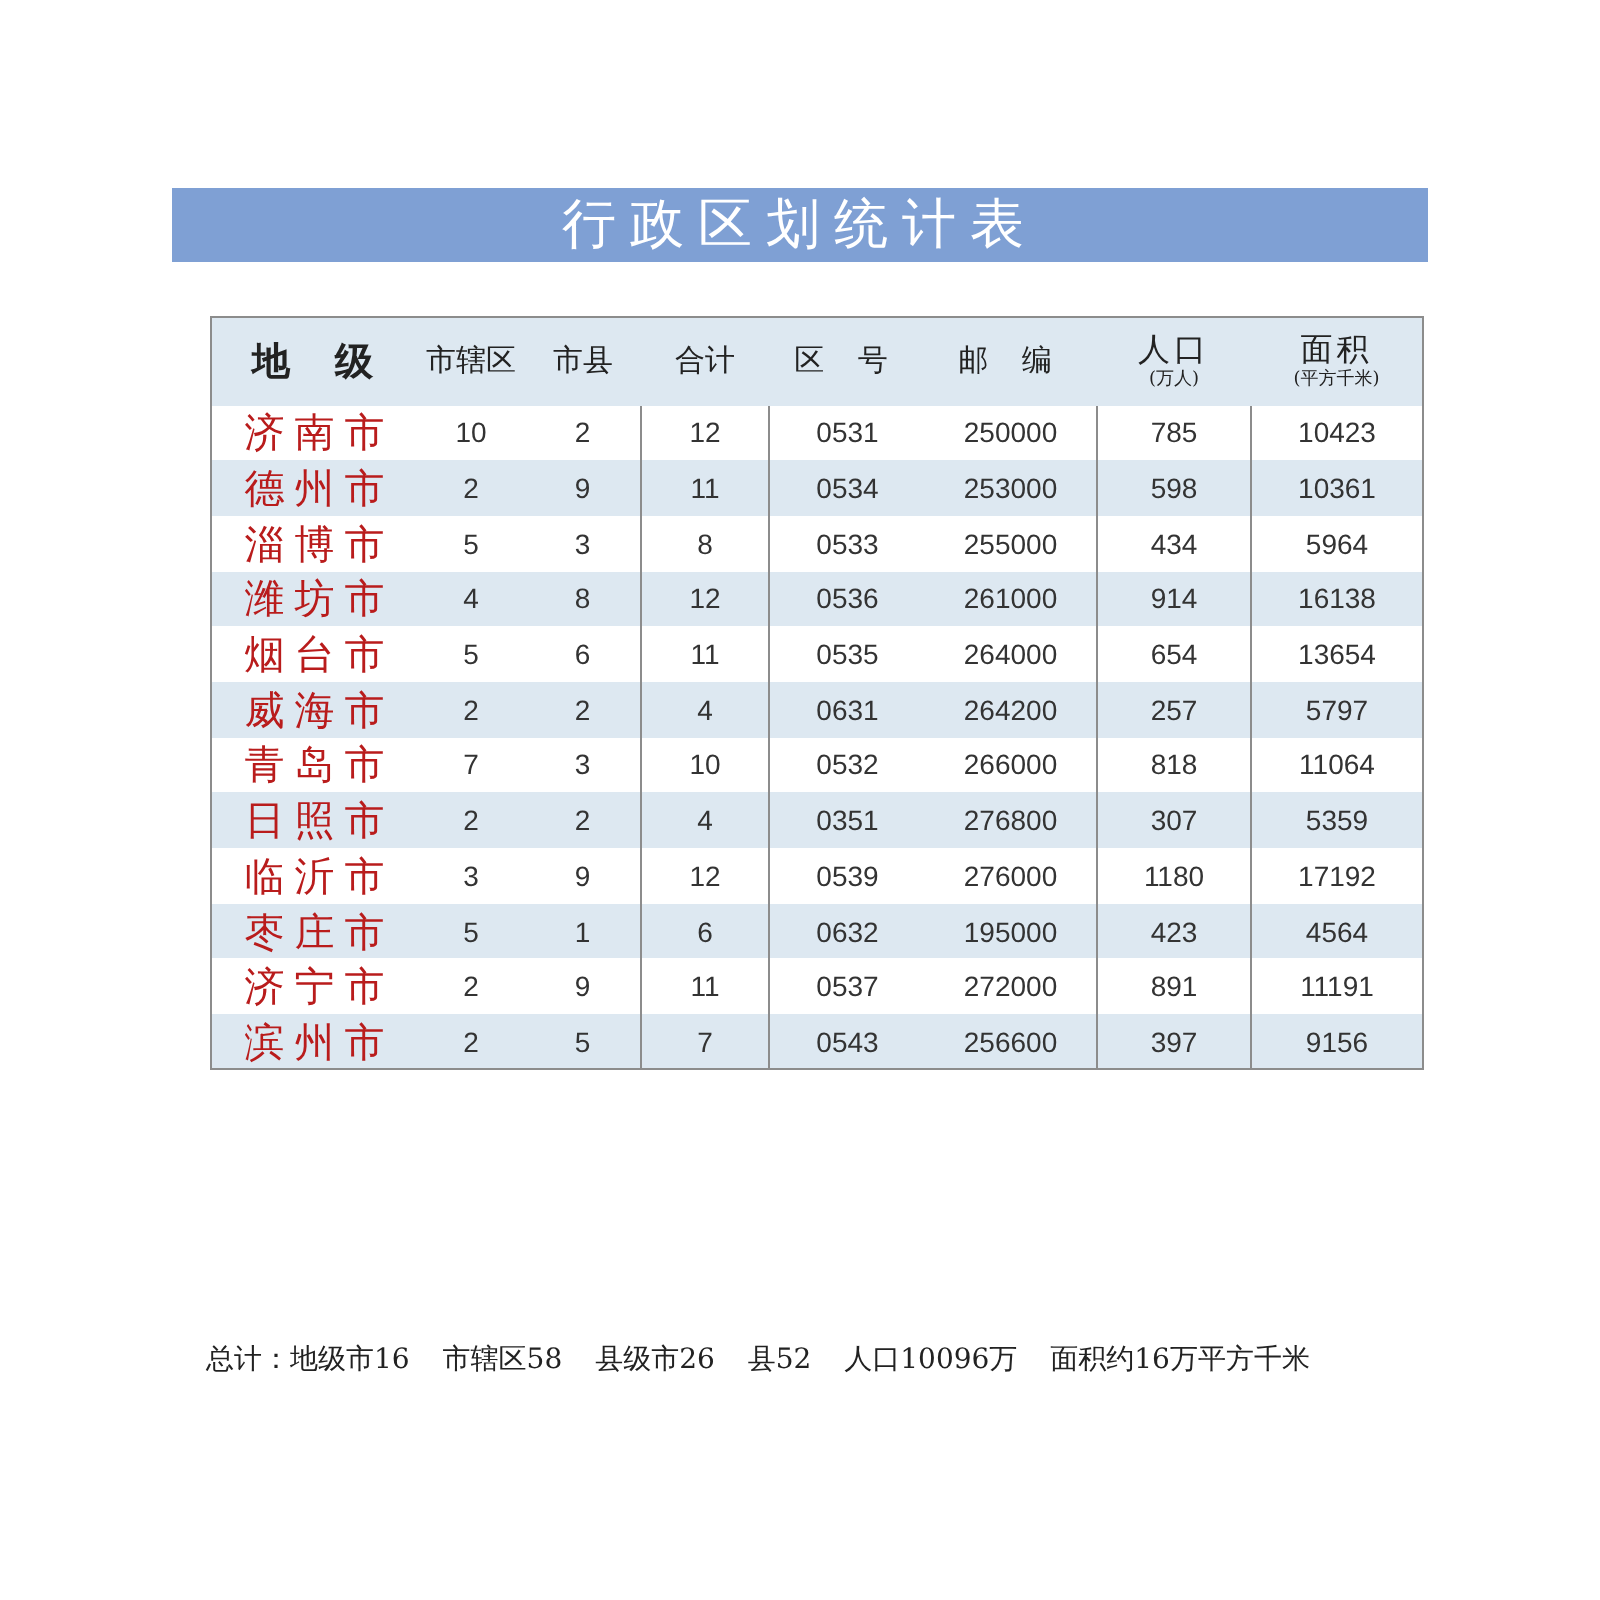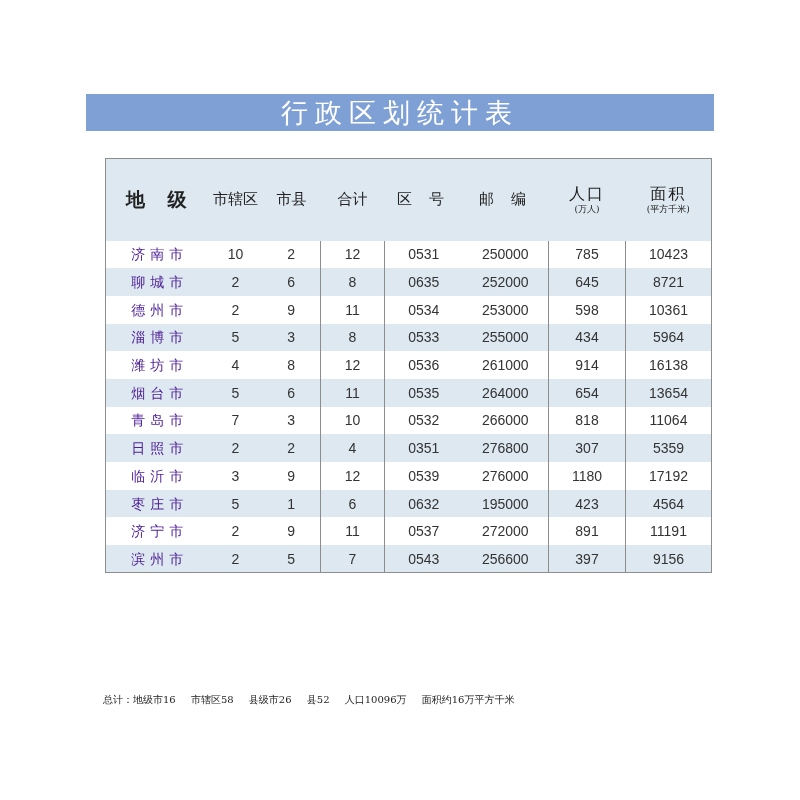--- a/index.html
+++ b/index.html
@@ -46,21 +46,21 @@
   table.stats col.c0 { width: 103px; }
   table.stats col.c1 { width: 54px; }
   table.stats col.c2 { width: 58px; }
   table.stats col.c3 { width: 64px; }
   table.stats col.c4 { width: 78px; }
   table.stats col.c5 { width: 86px; }
   table.stats col.c6 { width: 77px; }
   table.stats col.c7 { width: 86px; }
   thead tr {
     background: #dde8f1;
-    height: 82px;
+    height: 44px;
   }
   thead th {
     font-weight: normal;
     color: #222222;
     text-align: center;
     vertical-align: middle;
     padding: 0;
     border: none;
   }
   th.h-name { font-size: 19px; font-weight: bold; letter-spacing: 8px; padding-left: 6px; }
@@ -75,28 +75,28 @@
     text-align: center;
     vertical-align: middle;
     padding: 0;
     font-size: 14px;
     color: #333333;
     font-family: "Liberation Sans", "DejaVu Sans", sans-serif;
     border-left: 1px solid #8c8c8c;
     line-height: 1;
   }
   tbody td:first-child { border-left: none; }
-  tbody td.city { font-size: 14px; letter-spacing: 5px; padding-left: 5px; font-family: "DejaVu Sans", sans-serif; color: #4c1d95; }
+  tbody td.city { font-size: 20px; letter-spacing: 5px; padding-left: 5px; font-family: "DejaVu Sans", sans-serif; color: #b91c1c; }
   tbody td.cA { border-left: 1px solid #8c8c8c; }
   tbody td.nb { border-left: none; }
   .summary {
     position: absolute;
     left: 103px;
-    top: 693px;
-    font-size: 10px;
+    top: 671px;
+    font-size: 14px;
     color: #222222;
     font-family: "DejaVu Serif", "Liberation Serif", serif;
     white-space: nowrap;
   }
   .summary span.item { margin-right: 12px; }
 </style>
 </head>
 <body>
 
 <div class="title-bar">
@@ -137,30 +137,20 @@
         <td class="city">济南市</td>
         <td class="nb">10</td>
         <td class="nb">2</td>
         <td class="cA">12</td>
         <td class="cA">0531</td>
         <td class="nb">250000</td>
         <td class="cA">785</td>
         <td class="cA">10423</td>
       </tr>
       <tr>
-        <td class="city">聊城市</td>
-        <td class="nb">2</td>
-        <td class="nb">6</td>
-        <td class="cA">8</td>
-        <td class="cA">0635</td>
-        <td class="nb">252000</td>
-        <td class="cA">645</td>
-        <td class="cA">8721</td>
-      </tr>
-      <tr>
         <td class="city">德州市</td>
         <td class="nb">2</td>
         <td class="nb">9</td>
         <td class="cA">11</td>
         <td class="cA">0534</td>
         <td class="nb">253000</td>
         <td class="cA">598</td>
         <td class="cA">10361</td>
       </tr>
       <tr>
@@ -187,20 +177,30 @@
         <td class="city">烟台市</td>
         <td class="nb">5</td>
         <td class="nb">6</td>
         <td class="cA">11</td>
         <td class="cA">0535</td>
         <td class="nb">264000</td>
         <td class="cA">654</td>
         <td class="cA">13654</td>
       </tr>
       <tr>
+        <td class="city">威海市</td>
+        <td class="nb">2</td>
+        <td class="nb">2</td>
+        <td class="cA">4</td>
+        <td class="cA">0631</td>
+        <td class="nb">264200</td>
+        <td class="cA">257</td>
+        <td class="cA">5797</td>
+      </tr>
+      <tr>
         <td class="city">青岛市</td>
         <td class="nb">7</td>
         <td class="nb">3</td>
         <td class="cA">10</td>
         <td class="cA">0532</td>
         <td class="nb">266000</td>
         <td class="cA">818</td>
         <td class="cA">11064</td>
       </tr>
       <tr>

